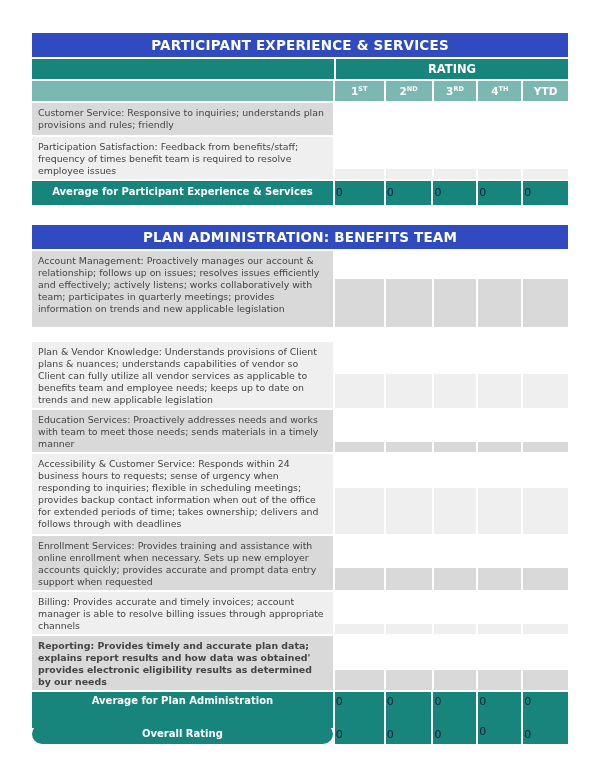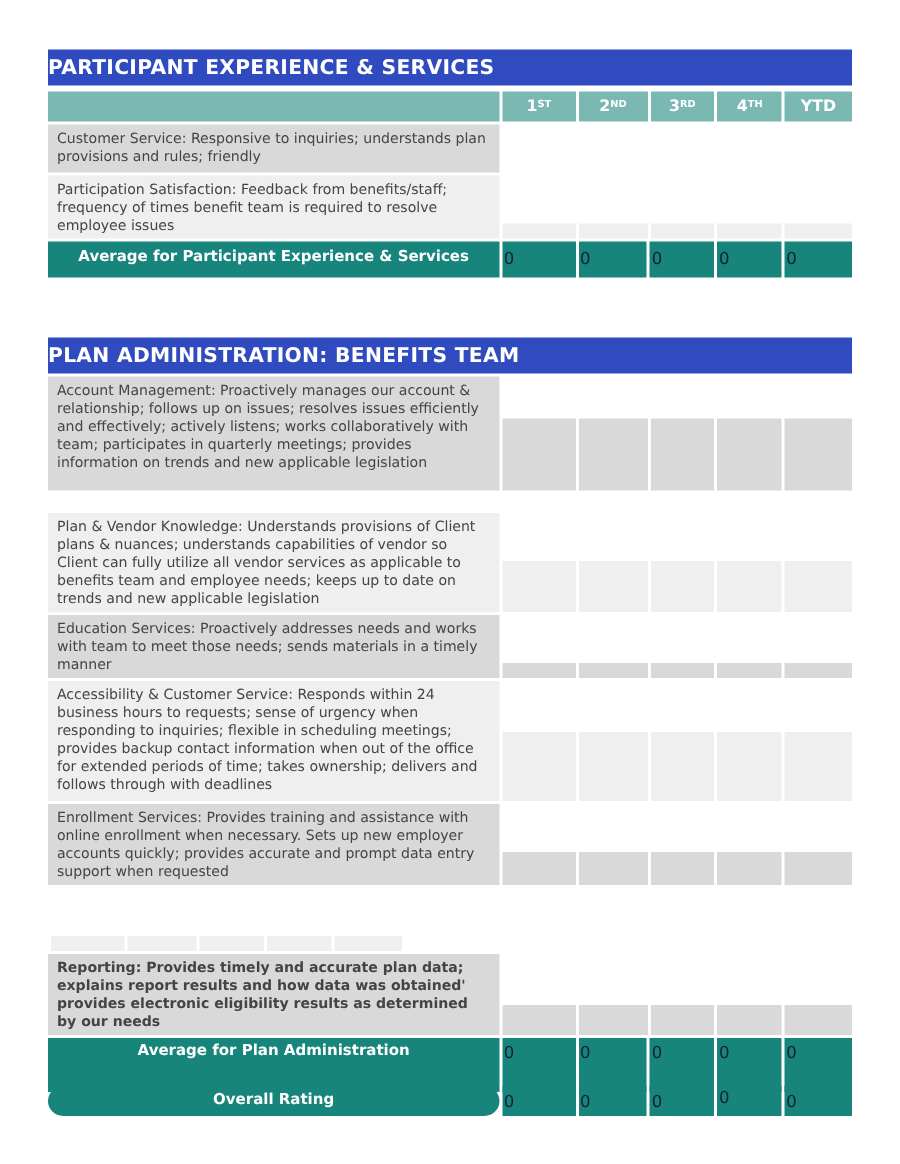--- a/index.html
+++ b/index.html
@@ -1,19 +1,19 @@
 <!DOCTYPE html>
 <html><head>
 <meta charset="utf-8">
 <style>
   html, body { margin:0; padding:0; background:#ffffff; }
   body { width:600px; height:776px; position:relative; overflow:hidden;
          font-family:"DejaVu Sans", sans-serif; color:#3a3a3a; }
   .block { position:absolute; left:32px; width:536px; }
-  .banner { background:#2f4bbf; color:#fff; 
+  .banner { background:#2f4bbf; color:#fff; text-align:center;
             font-size:13.5px; font-weight:bold; letter-spacing:0.2px;
             height:24px; line-height:24px; }
   .row { display:flex; }
   .lbl { width:302px; box-sizing:border-box; }
   .c1 { width:49px; } .c2 { width:46px; } .c3 { width:43px; } .c4 { width:43px; } .c5 { width:45px; }
   .cell { margin-left:2px; box-sizing:border-box; position:relative; }
   .rating-row .lbl { background:#17857b; }
   .rating-row .rt { margin-left:2px; flex:1; background:#17857b; color:#fff;
                     text-align:center; font-weight:bold; font-size:11.5px; line-height:20px; }
   .cols-row .lbl { background:#7cb8b2; }
@@ -31,20 +31,24 @@
   .avg .lbl { background:#17857b; color:#fff; font-weight:bold; font-size:10px;
               text-align:center; line-height:22px; }
   .avg .cell { background:#17857b; color:#123; font-size:11px; line-height:24px; padding-left:1px; }
 </style>
 </head>
 <body>
 
 <div class="block" style="top:33px;">
   <div class="banner">PARTICIPANT EXPERIENCE &amp; SERVICES</div>
   <div class="gap2"></div>
+  <div class="row rating-row" style="height:20px;">
+    <div class="lbl"></div>
+    <div class="rt">RATING</div>
+  </div>
   <div class="gap2"></div>
   <div class="row cols-row" style="height:20px;">
     <div class="lbl"></div>
     <div class="cell c1"><span>1</span><sup>ST</sup></div>
     <div class="cell c2"><span>2</span><sup>ND</sup></div>
     <div class="cell c3"><span>3</span><sup>RD</sup></div>
     <div class="cell c4"><span>4</span><sup>TH</sup></div>
     <div class="cell c5"><span>YTD</span></div>
   </div>
   <div class="gap2"></div>
@@ -219,20 +223,21 @@
           <div class="top" style="height: 30px;"></div>
           <div class="bot" style="height: 22px;"></div>
         </div>
         <div class="cell c5">
           <div class="top" style="height: 30px;"></div>
           <div class="bot" style="height: 22px;"></div>
         </div>
       </div>
       <div class="gap2"></div>
       <div class="row item light" style="height: 42px;">
+        <div class="lbl">Billing: Provides accurate and timely invoices; account manager is able to resolve billing issues through appropriate channels</div>
         <div class="cell c1">
           <div class="top" style="height: 30px;"></div>
           <div class="bot" style="height: 10px;"></div>
         </div>
         <div class="cell c2">
           <div class="top" style="height: 30px;"></div>
           <div class="bot" style="height: 10px;"></div>
         </div>
         <div class="cell c3">
           <div class="top" style="height: 30px;"></div>

